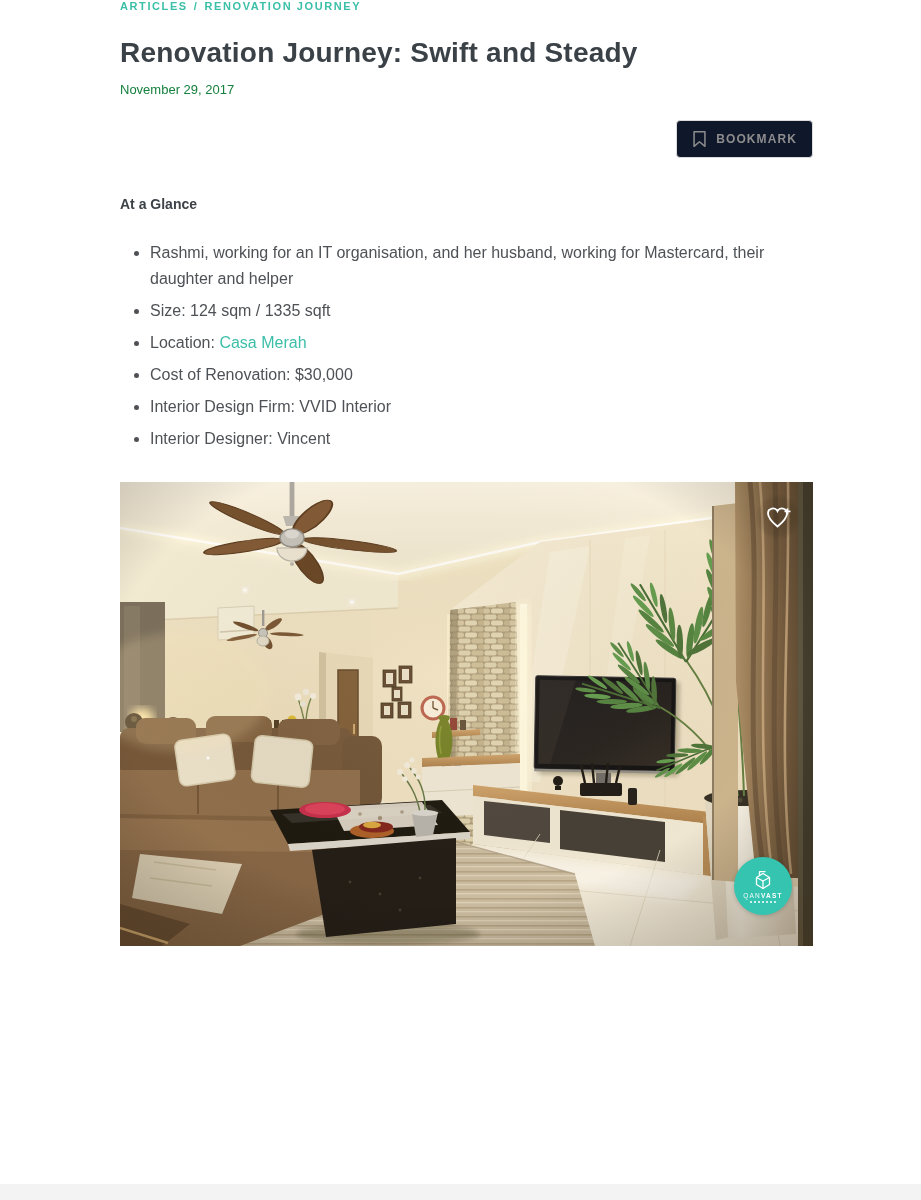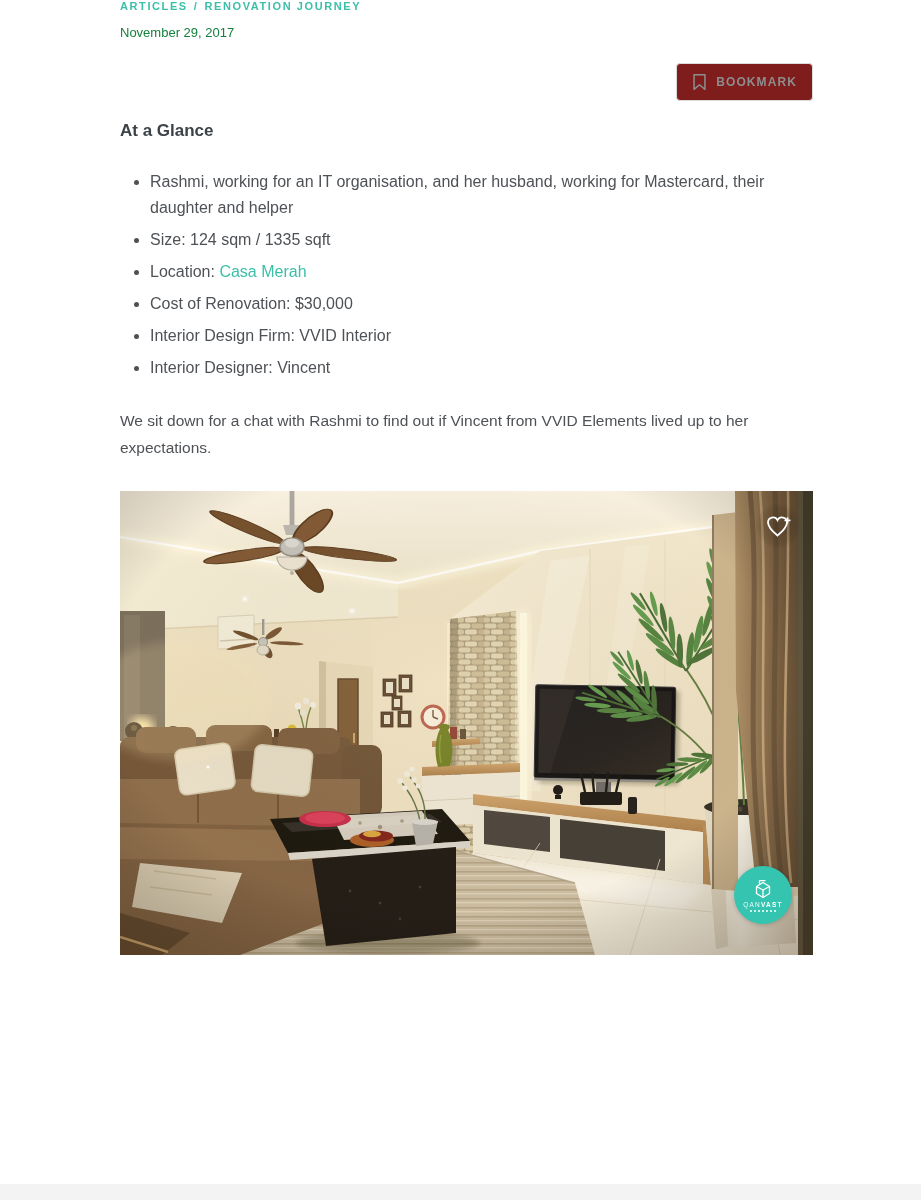--- a/index.html
+++ b/index.html
@@ -17,27 +17,27 @@
   .breadcrumb .sep { margin: 0 6px; color: #3bbfa8; }
 
   
   h1.title { margin-top: 25px; font-size: 28px; line-height: 32px; font-weight: 700; color: #3a4147; letter-spacing: 0.2px; }
   .date { margin-top: 13px; font-size: 13px; color: #15803d; }
 
   
   .bookmark-row { margin-top: 23px; display: flex; justify-content: flex-end; }
   .bookmark-btn {
     display: inline-flex; align-items: center; gap: 9px;
-    height: 38px; padding: 0 15px; background: #7f1d1d;
+    height: 38px; padding: 0 15px; background: #0f172a;
     border: 1px solid #dcdcdc; border-radius: 4px; cursor: pointer;
     font-family: inherit; font-size: 12px; font-weight: 700; letter-spacing: 1.1px; color: #8d8d8d;
   }
 
   
-  h2.glance-heading { margin-top: 20px; font-size: 17px; font-weight: 700; color: #3c4247; }
+  h2.glance-heading { margin-top: 38px; font-size: 14px; font-weight: 700; color: #3c4247; }
   ul.glance-list { margin-top: 28px; padding-left: 30px; list-style: disc; }
   ul.glance-list li { font-size: 16px; line-height: 26px; color: #4e5256; margin-bottom: 6px; }
   .link-teal { color: #3bbfa8; text-decoration: none; cursor: pointer; }
 
   
   p.body-p { font-size: 15.5px; line-height: 27px; color: #4e5256; }
   p.body-p.first { margin-top: 32px; }
   p.body-p.second { margin-top: 26px; }
 
   
@@ -67,20 +67,21 @@
 </style>
 </head>
 <body>
 
 <div class="container">
 
   <nav class="breadcrumb">
     <a>ARTICLES</a><span class="sep">/</span><a>RENOVATION JOURNEY</a>
   </nav>
 
+  <h1 class="title">Renovation Journey: Swift and Steady</h1>
   <div class="date">November 29, 2017</div>
 
   <div class="bookmark-row">
     <button class="bookmark-btn">
       <span style="display:inline-flex;">
         <svg width="15" height="18" viewBox="0 0 16 18">
             <path d="M2.2 1.2 h11.6 v15.6 l-5.8 -4.9 l-5.8 4.9 z" fill="none" stroke="#8d8d8d" stroke-width="1.6" stroke-linejoin="round"></path>
           </svg>
       </span>
       <span>BOOKMARK</span>
@@ -91,21 +92,20 @@
 
   <ul class="glance-list">
     <li>Rashmi, working for an IT organisation, and her husband, working for Mastercard, their daughter and helper</li>
     <li>Size: 124 sqm / 1335 sqft</li>
     <li><span>Location: </span><a class="link-teal">Casa Merah</a></li>
     <li>Cost of Renovation: $30,000</li>
     <li>Interior Design Firm: VVID Interior</li>
     <li>Interior Designer: Vincent</li>
   </ul>
 
-  <p class="body-p second">We sit down for a chat with Rashmi to find out if Vincent from VVID Elements lived up to her expectations.</p>
 
   <div class="hero">
     <svg class="scene" width="693" height="464" viewBox="0 0 693 464">
       <defs>
         <linearGradient id="ceilG" x1="0" y1="0" x2="0" y2="1">
           <stop offset="0" stop-color="#f8f2e3"></stop>
             <stop offset="1" stop-color="#efe6cf"></stop>
         </linearGradient>
         <linearGradient id="wallG" x1="0" y1="0" x2="0" y2="1">
           <stop offset="0" stop-color="#f2e7ca"></stop>

